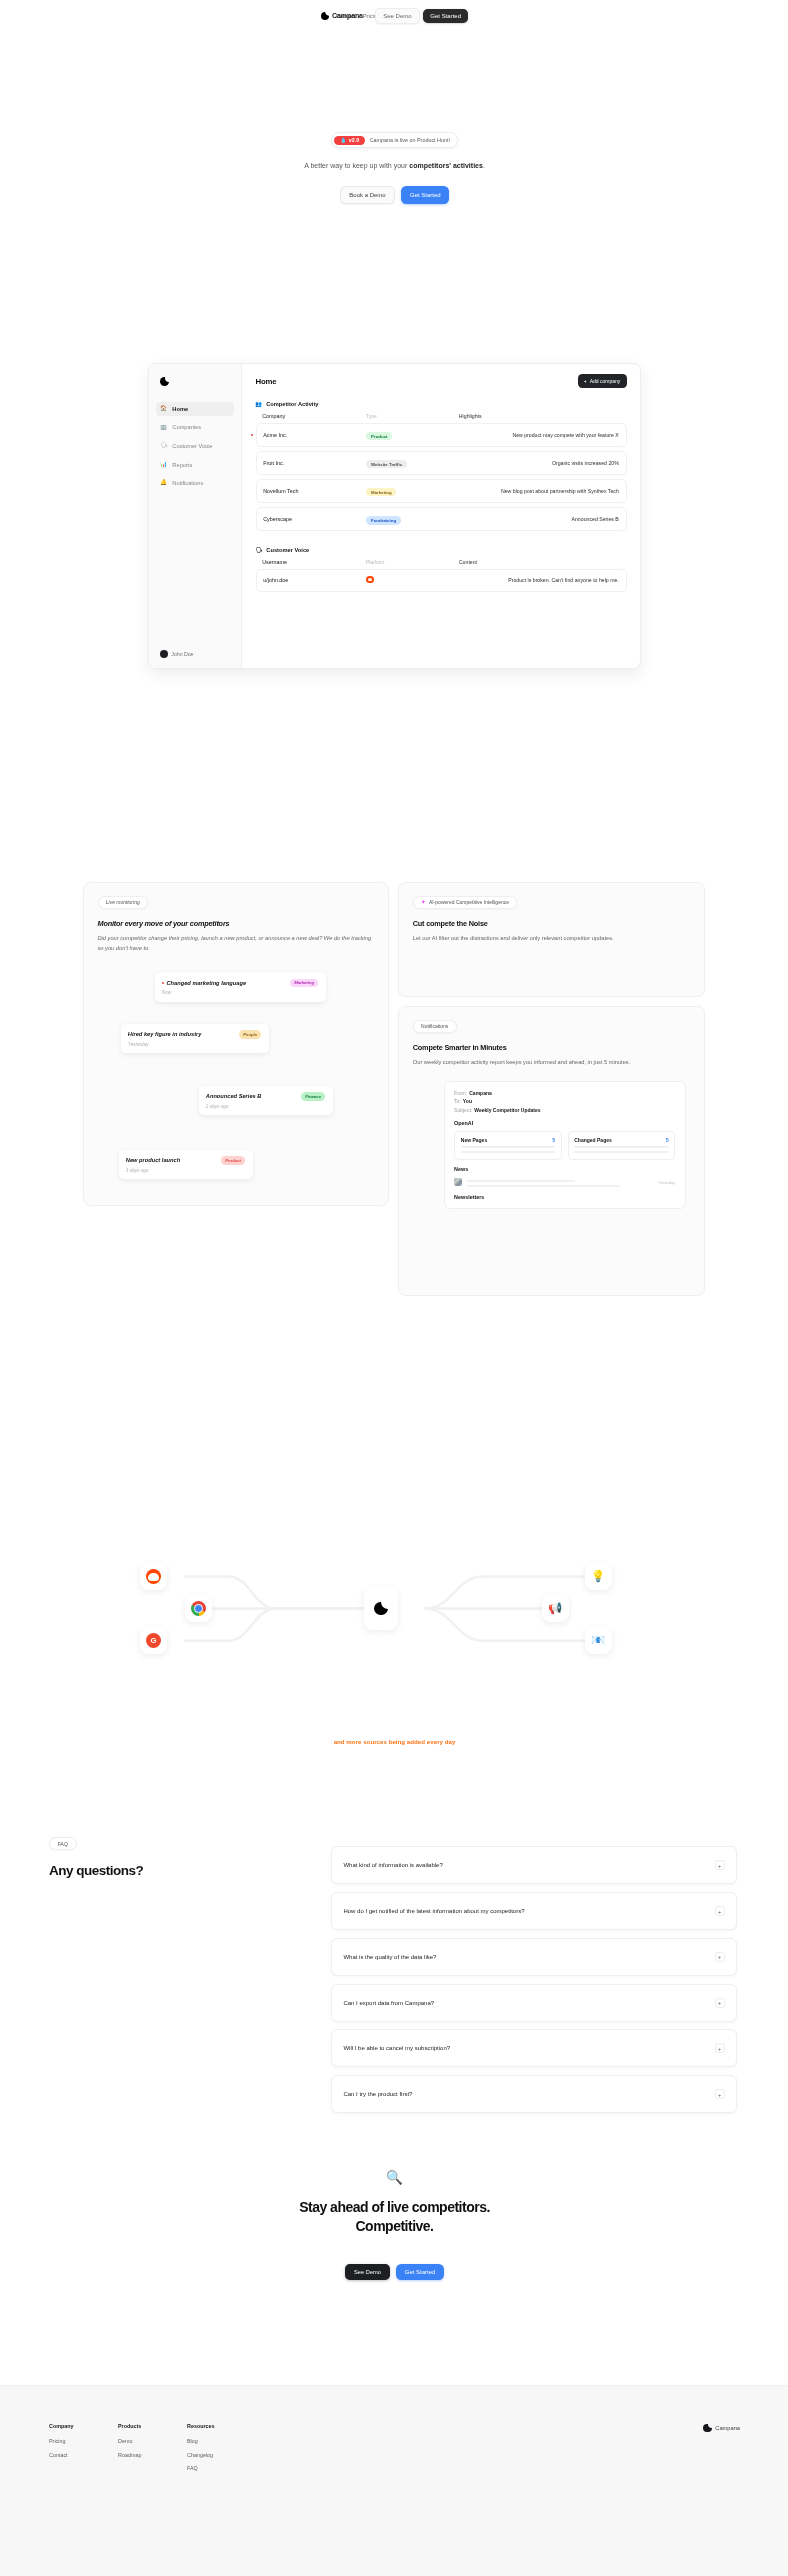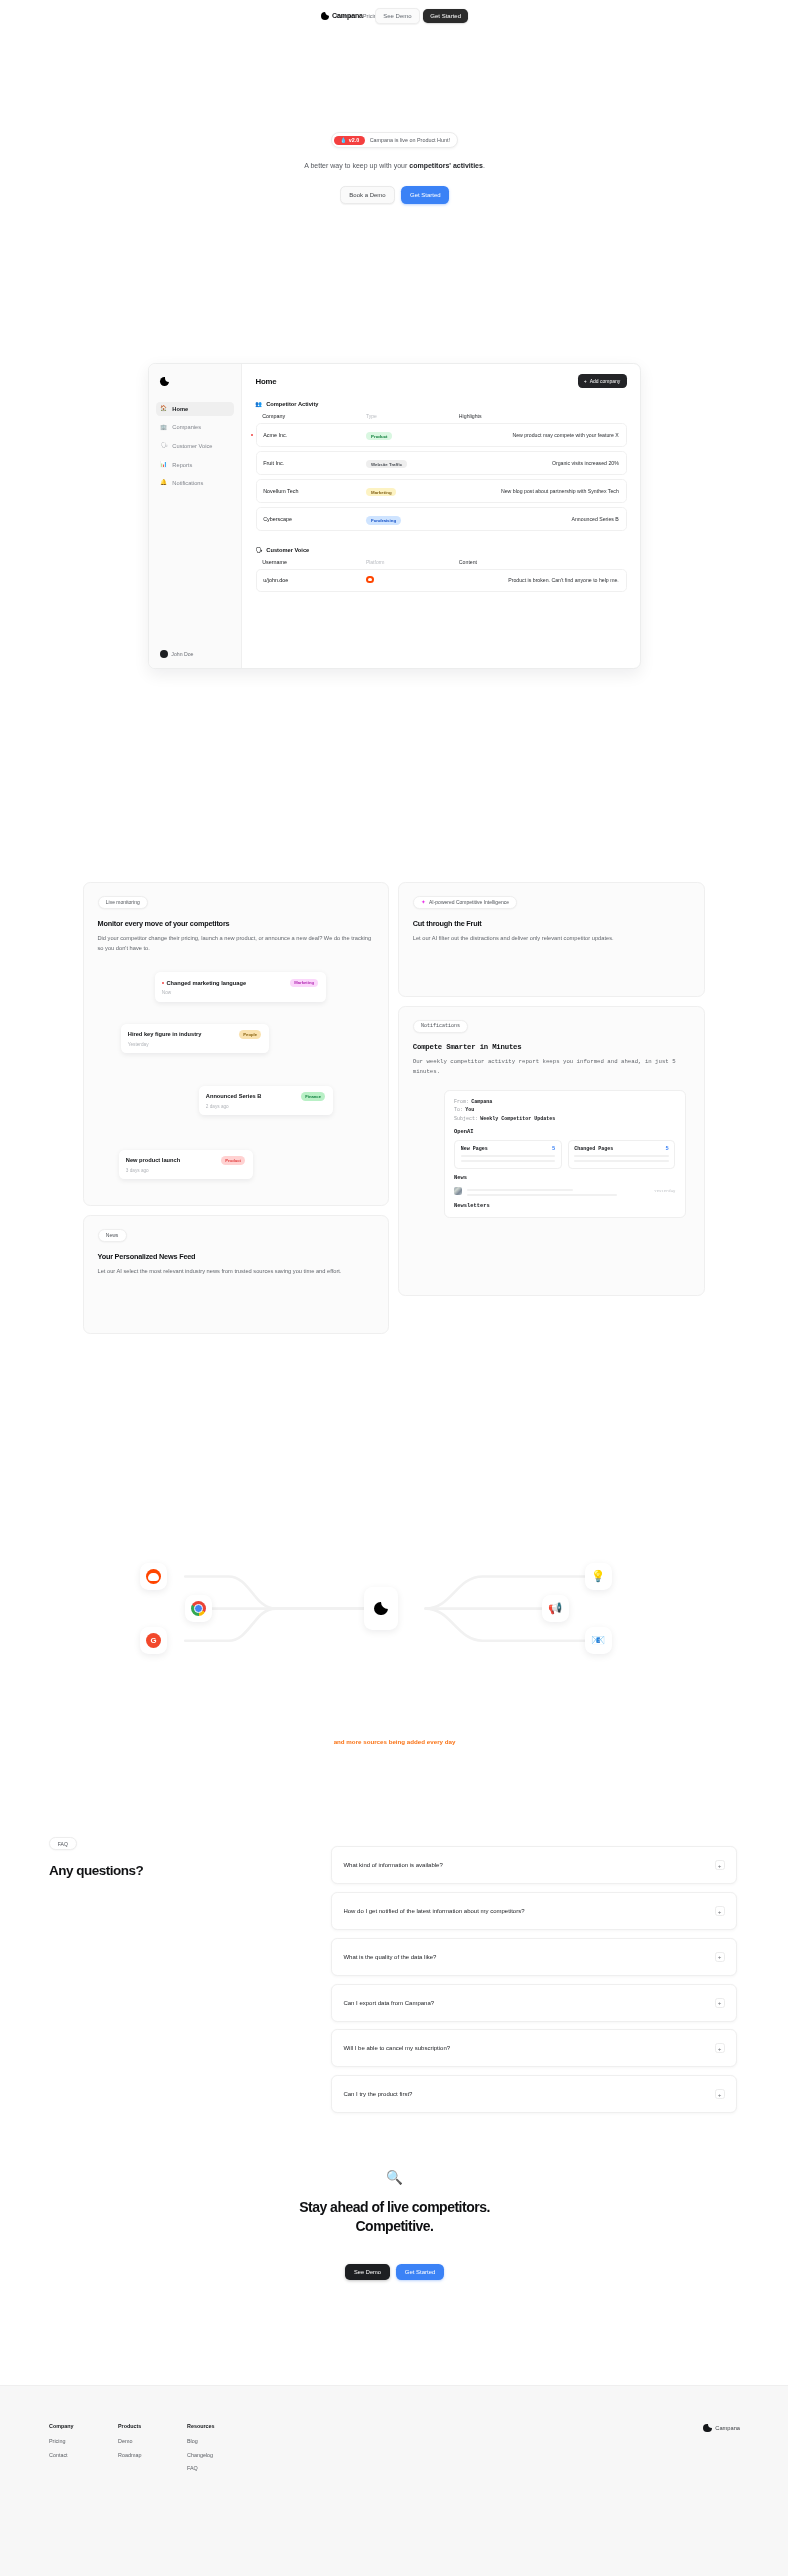--- a/index.html
+++ b/index.html
@@ -131,21 +131,21 @@
     position: relative;
   }
   .reddit-ico::after {
     content: ""; position: absolute; left: 1.3px; top: 2.3px; width: 4.7px; height: 3.1px;
     background: #fff; border-radius: 4.7px 4.7px 3.1px 3.1px;
   }
 
   
   .features { position: absolute; top: 882px; left: 83px; width: 623px; display: flex; gap: 9.3px; }
   .fcol { display: flex; flex-direction: column; gap: 9.3px; }
-  .fcol.left { width: 306px; }
+  .fcol.left { width: 306px; font-style: italic; }
   .fcol.right { width: 307px; }
   .fcard {
     background: #fbfbfb; border: 0.5px solid #efefef; border-radius: 7.3px;
     padding: 12.5px 13.5px 13.5px 13.5px; position: relative; overflow: hidden;
   }
   .tag-pill {
     display: inline-flex; align-items: center; gap: 3.1px; background: #fff;
     border: 0.5px solid #eeeeee; border-radius: 518px; padding: 2.6px 7.3px;
     font-size: 5px; color: #4f5359; box-shadow: 0 0.5px 1.6px rgba(0,0,0,.05);
   }
@@ -437,40 +437,35 @@
         <div class="feed-card" style="top:183px; left:21px; width:134px;">
           <div class="feed-top">
             <span class="feed-title">New product launch</span>
             <span class="chip-sm chip-prod">Product</span>
           </div>
           <span class="feed-time">3 days ago</span>
         </div>
       </div>
     </div>
 
-    <div class="fcard" style="height:119px;">
-      <span class="tag-pill">News</span>
-      <h3>Your Personalized News Feed</h3>
-      <p>Let our AI select the most relevant industry news from trusted sources saving you time and effort.</p>
-    </div>
 
   </div>
 
   <div class="fcol right">
 
     <div class="fcard" style="height:115px;">
       <span class="tag-pill">
         <span class="spark">✦</span>
         <span>AI-powered Competitive Intelligence</span>
       </span>
-      <h3>Cut through the Fruit</h3>
+      <h3>Cut compete the Noise</h3>
       <p>Let our AI filter out the distractions and deliver only relevant competitor updates.</p>
     </div>
 
-    <div class="fcard" style="height:290px;font-family:Liberation Mono, monospace;">
+    <div class="fcard" style="height:290px;">
       <span class="tag-pill">Notifications</span>
       <h3>Compete Smarter in Minutes</h3>
       <p>Our weekly competitor activity report keeps you informed and ahead, in just 5 minutes.</p>
 
       <div class="email">
         <div class="em-line">
           <span>From:</span><b>Campana</b>
         </div>
         <div class="em-line">
           <span>To:</span><b>You</b>

